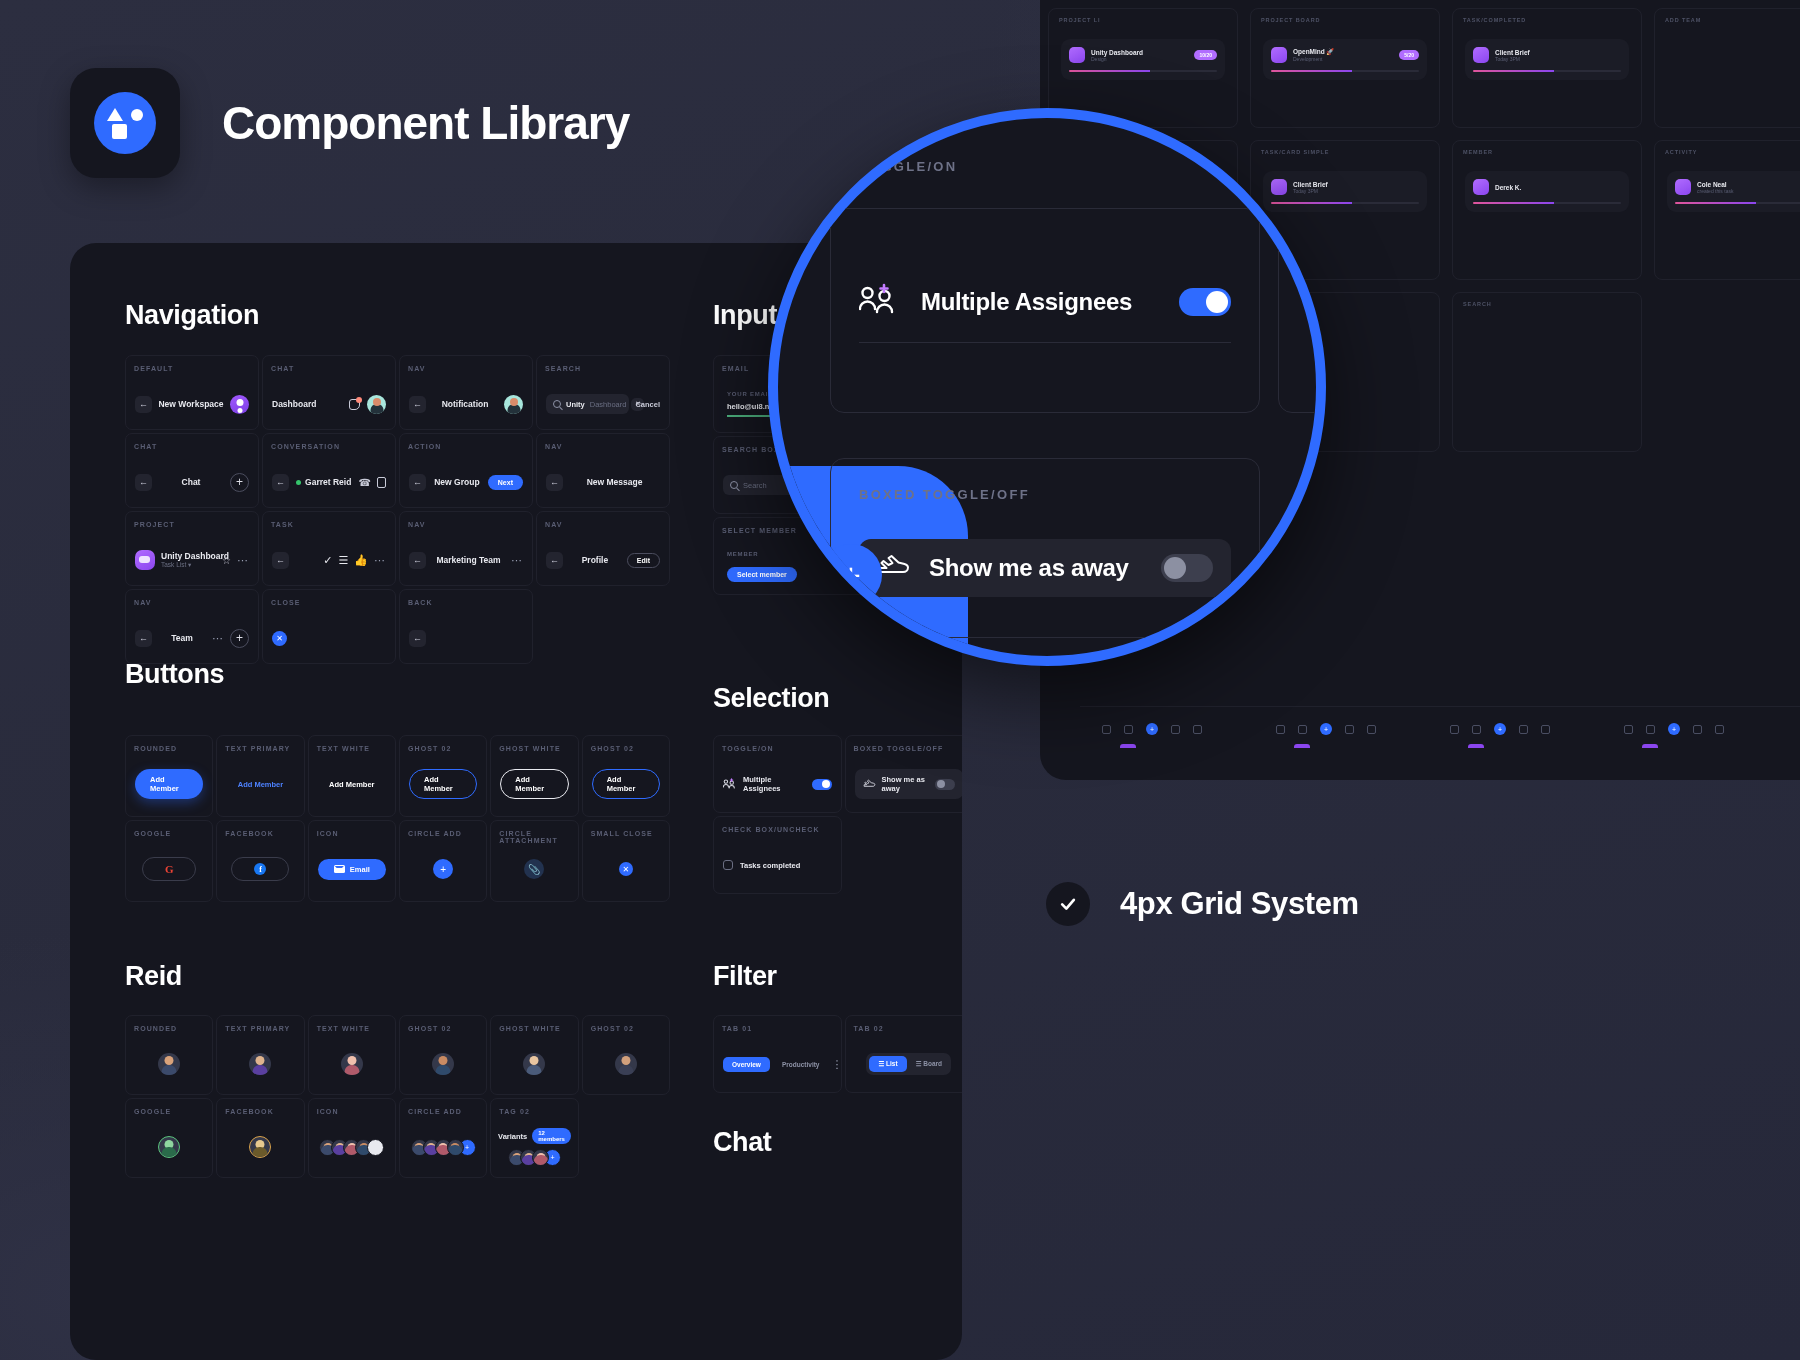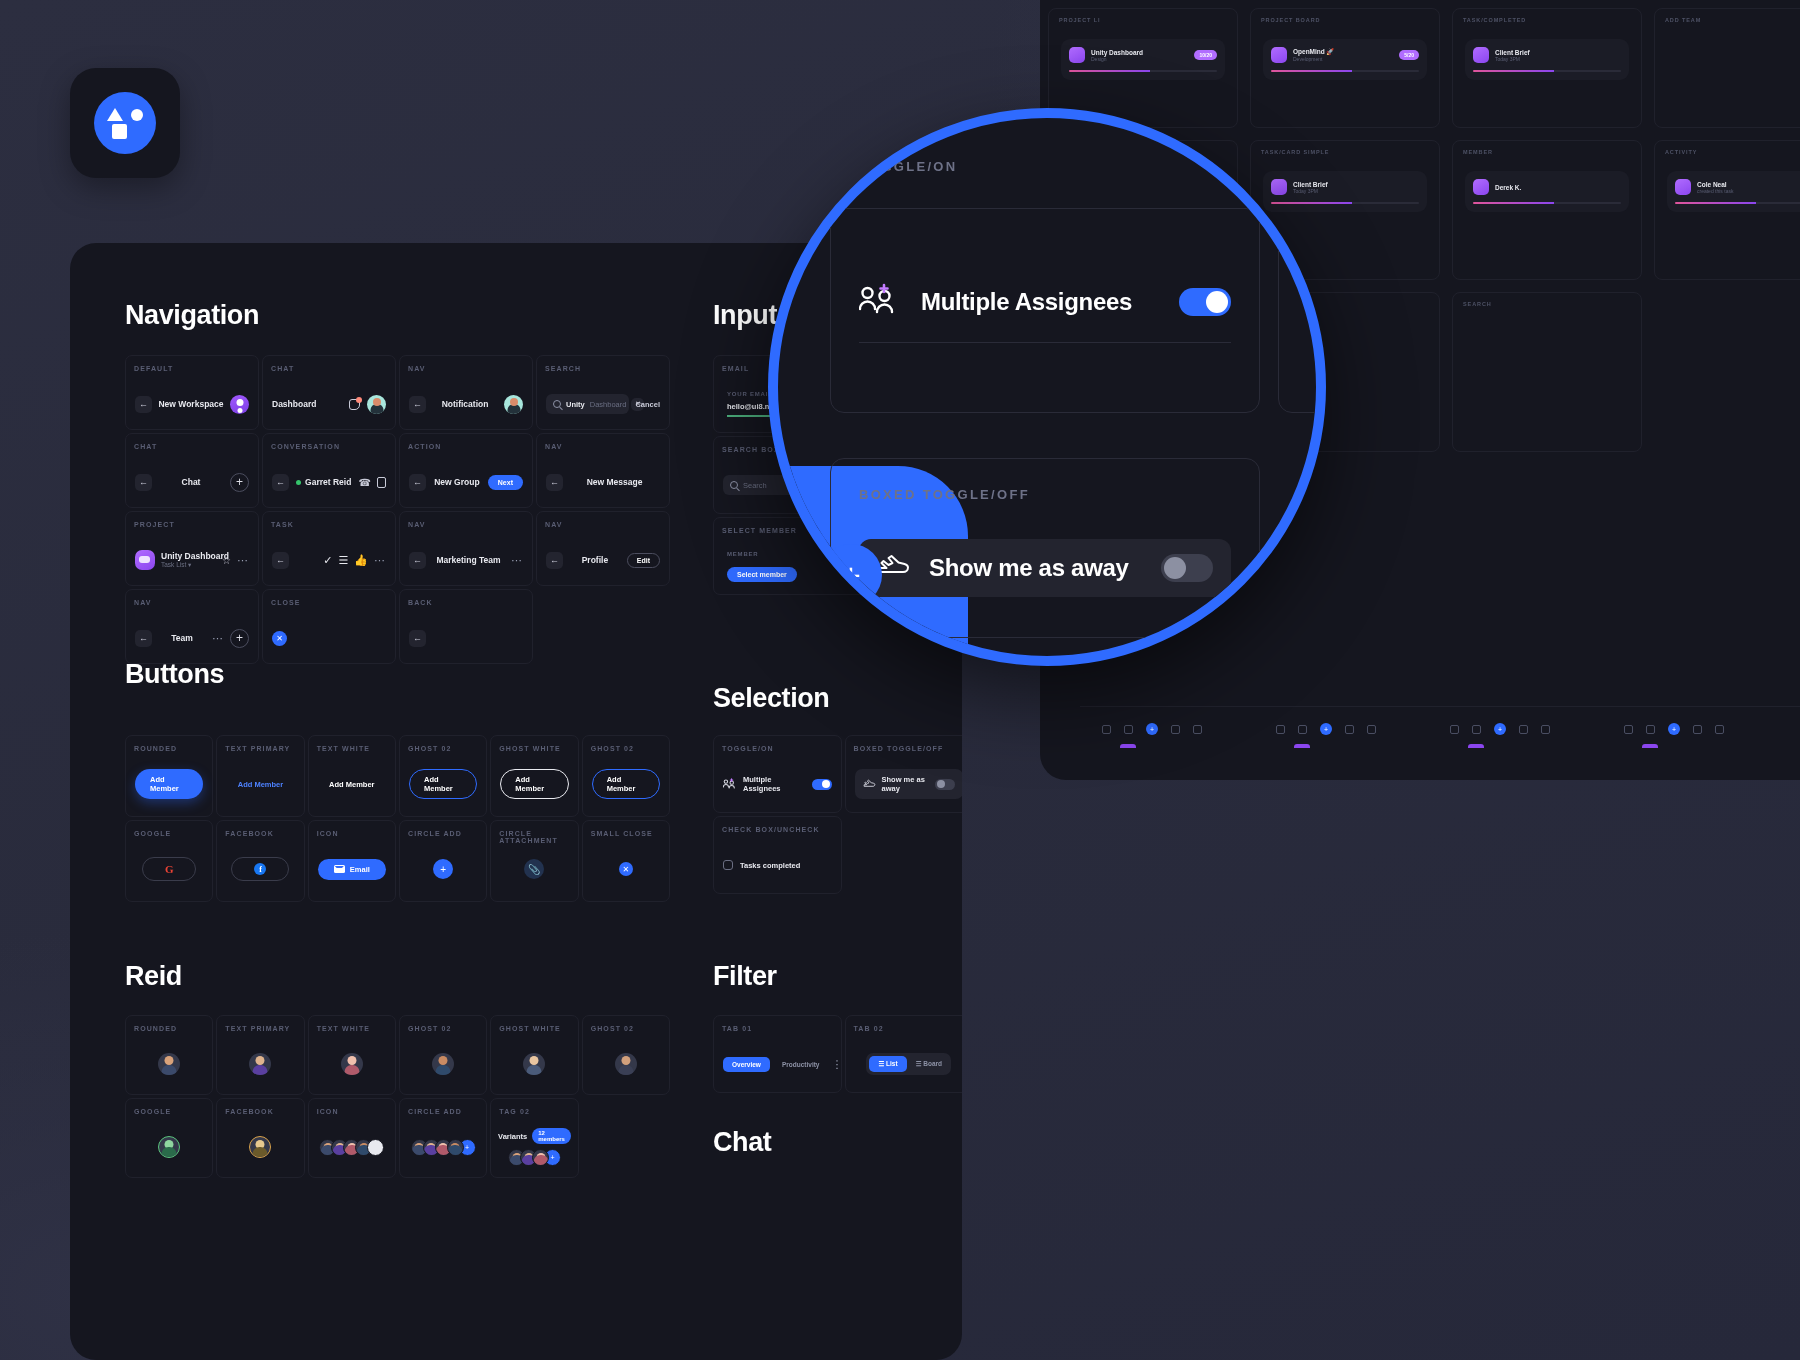--- a/index.html
+++ b/index.html
@@ -358,20 +358,21 @@
 </div>
 
 <div class="header">
   <div class="logo-box">
     <div class="logo-circle">
       <span class="lg-tri"></span>
         <span class="lg-dot"></span>
         <span class="lg-sq"></span>
     </div>
   </div>
+  <div class="title-main">Component Library</div>
 </div>
 
 <div class="panel">
   <div class="panel-inner">
 
     <div class="col-left">
       <div class="sec-title" style="position:absolute;top:57px;">Navigation</div>
       <div class="grid4" id="nav-grid" style="position:absolute;top:112px;width:545px;">
           <div class="cell nav-cell">
        <div class="caption">DEFAULT</div>
@@ -885,13 +886,21 @@
 
     <div class="mag-card" style="left:500px;top:90px;width:200px;height:205px;"></div>
 
     <div class="mag-fab">
       <span>+</span>
     </div>
   </div>
 </div>
 
 <div class="features">
+  <div class="feat">
+    <span class="feat-check">
+      <svg viewBox="0 0 24 24" fill="none">
+          <path d="M5 12.5l5 5L19 7" stroke="#fff" stroke-width="3.2" stroke-linecap="round" stroke-linejoin="round"></path>
+        </svg>
+    </span>
+    <span class="feat-text">4px Grid System</span>
+  </div>
 </div>
 
 </body></html>

